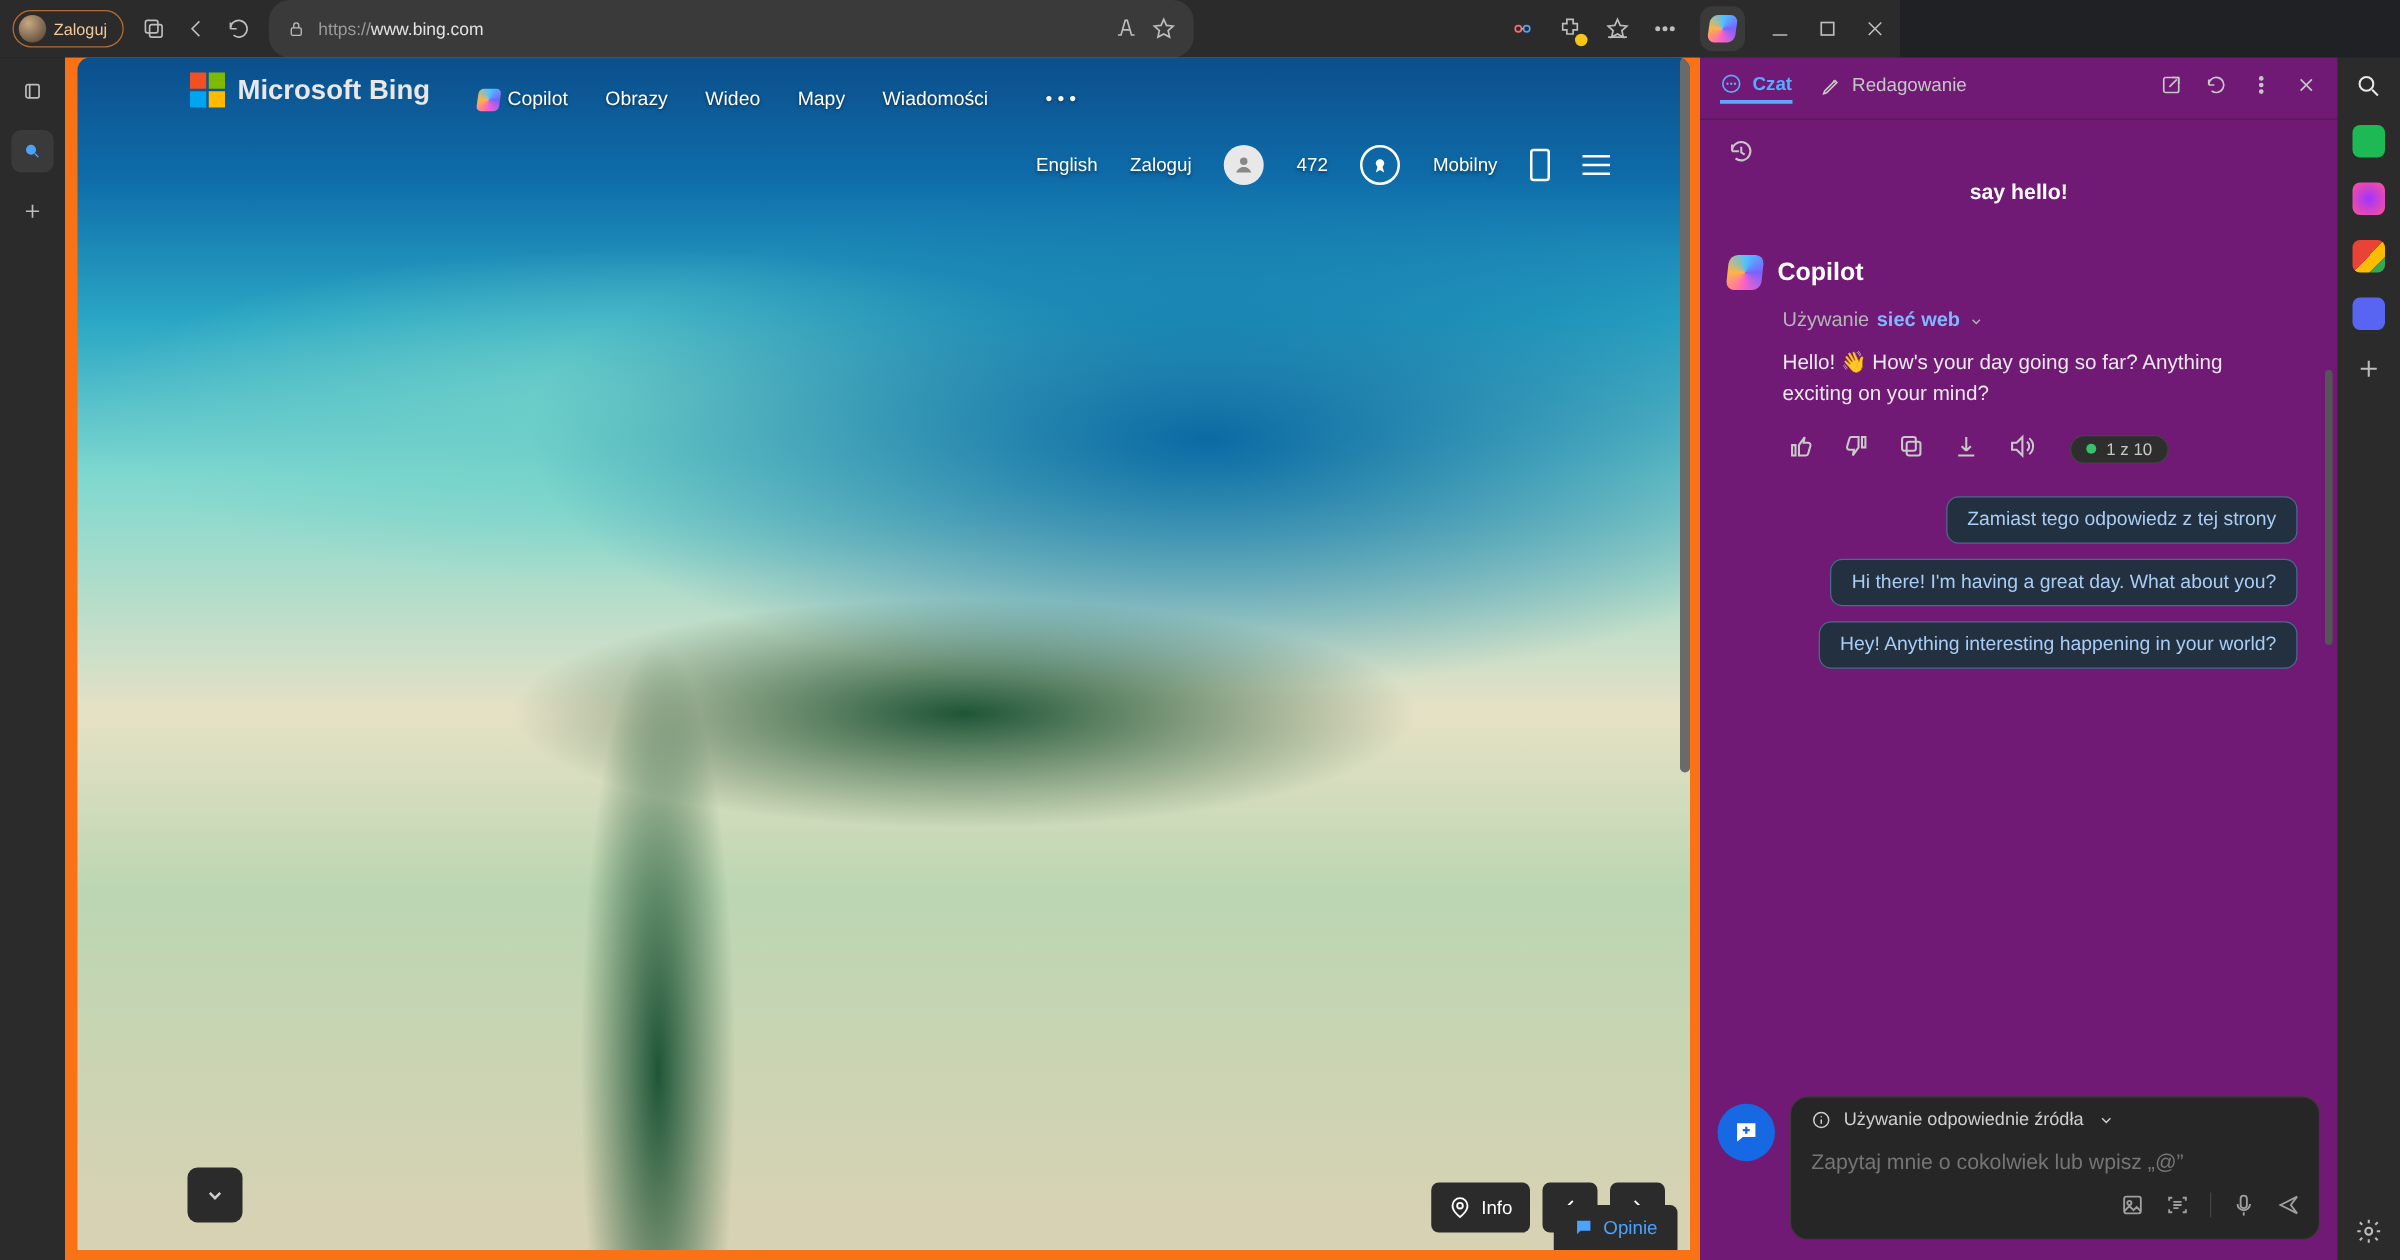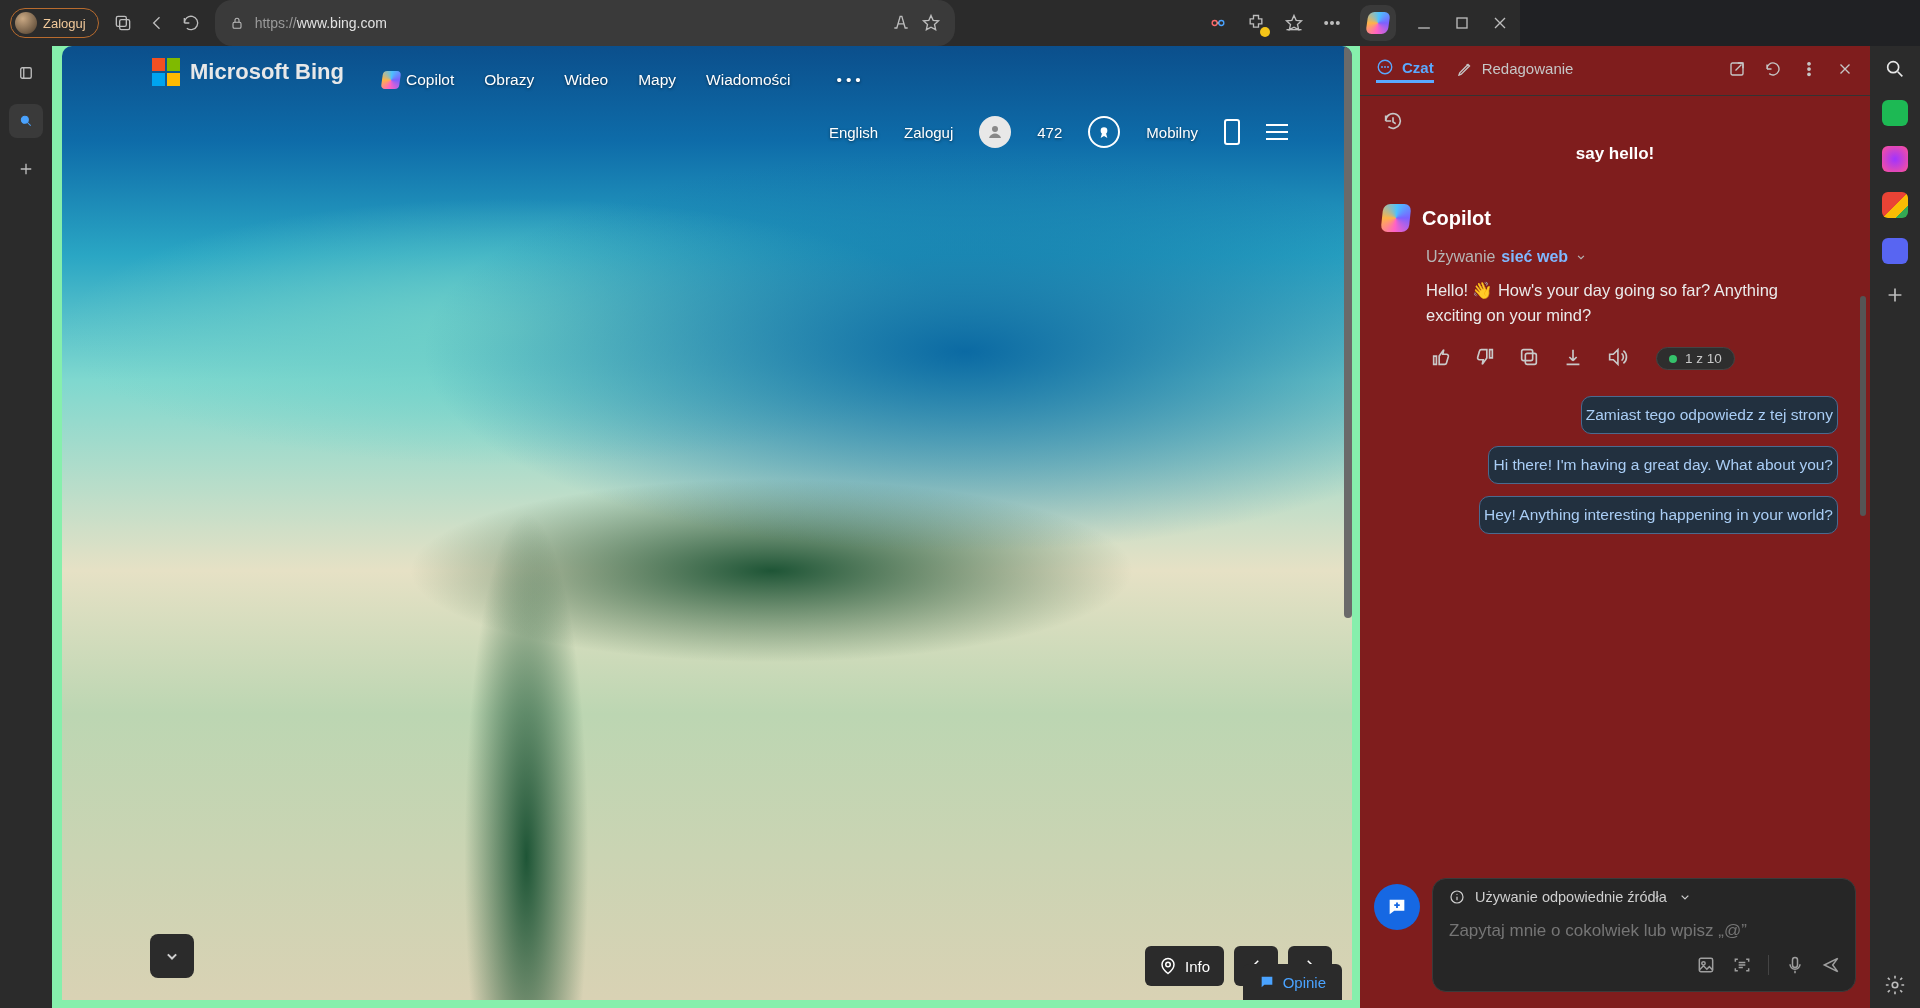--- a/index.html
+++ b/index.html
@@ -48,21 +48,21 @@
   .right-strip .app { width:26px; height:26px; border-radius:6px; }
   .spotify{background:#1db954;} .messenger{background:radial-gradient(circle,#a033ff,#ff5297);} .gmail{background:linear-gradient(135deg,#ea4335 0 50%,#fbbc04 0 75%,#34a853 0);} .discord{background:#5865f2;}
   .right-strip .plus, .right-strip .gear { color:#bdbdbd; width:22px; height:22px;}
   .right-strip .gear{ margin-top:auto; margin-bottom:12px;}
   .right-strip svg{width:22px;height:22px;stroke:currentColor;fill:none;stroke-width:1.8;}
   .right-mag{ width:22px;height:22px; }
 
   
   .content {
     position:absolute; top:46px; left:52px; right:560px; bottom:0;
-    background:#86efac; padding:0;
+    background:#f97316; padding:0;
   }
   .bing-page {
     position:absolute; inset:0 8px 8px 10px;
     border-radius:10px 10px 0 0; overflow:hidden;
     background:
       linear-gradient(180deg, #0b4f8c 0%, #0e6ca9 10%, #2aa6c4 22%, #7fd8cf 35%, #e6e1c5 55%, #bcd6b2 70%, #d9d2b4 100%);
   }
   .sea-overlay{
     position:absolute; inset:0;
     background:
@@ -120,21 +120,21 @@
   .feedback-chip{position:absolute;bottom:0;right:10px;height:36px;background:#2b2b2b;border-radius:6px 6px 0 0;display:flex;align-items:center;gap:8px;padding:0 16px;color:#4aa3ff;font-size:15px;}
   .feedback-chip svg{fill:#4aa3ff;width:16px;height:16px;}
   .expand-chip{position:absolute;bottom:22px;left:88px;width:44px;height:44px;background:#2b2b2b;border-radius:8px;display:flex;align-items:center;justify-content:center;}
   .expand-chip svg{stroke:#cfcfcf;width:20px;height:20px;fill:none;stroke-width:2.4;}
 
   .bing-scrollbar{position:absolute;top:0;right:0;width:8px;height:60%;background:#6a6a6a;border-radius:4px;}
 
   
   .sidepanel{
     position:absolute; top:46px; right:50px; width:510px; bottom:0;
-    background:#7f1d1d; display:flex; flex-direction:column;
+    background:#701a75; display:flex; flex-direction:column;
   }
   .sp-tabs{height:50px;display:flex;align-items:center;gap:22px;padding:0 16px;border-bottom:1px solid #333;}
   .sp-tab{display:flex;align-items:center;gap:8px;font-size:15px;color:#c6c6c6;padding-bottom:4px;}
   .sp-tab.active{color:#5aa9ff;border-bottom:3px solid #5aa9ff;font-weight:600;}
   .sp-tab svg{width:18px;height:18px;stroke:currentColor;fill:none;stroke-width:1.8;}
   .sp-tabs-right{margin-left:auto;display:flex;gap:18px;color:#c6c6c6;}
   .sp-tabs-right svg{width:18px;height:18px;stroke:currentColor;fill:none;stroke-width:1.8;}
 
   .sp-body{flex:1;position:relative;overflow:hidden;padding:14px 22px 0 22px;}
   .sp-history{width:24px;height:24px;color:#c6c6c6;margin-bottom:10px;}
@@ -150,21 +150,21 @@
   .using-web svg{width:14px;height:14px;stroke:#b5b5b5;fill:none;stroke-width:2;}
 
   .cp-msg{color:#eaeaea;font-size:16.5px;line-height:1.5;margin:0 10px 18px 44px;}
 
   .cp-actions{display:flex;align-items:center;gap:22px;margin:6px 0 24px 48px;color:#c9c9c9;}
   .cp-actions svg{width:22px;height:22px;stroke:currentColor;fill:none;stroke-width:1.8;}
   .count-pill{margin-left:6px;background:#2e2e2e;border:1px solid #444;border-radius:14px;padding:3px 12px;font-size:13.5px;display:flex;align-items:center;gap:8px;}
   .dot-green{width:8px;height:8px;background:#35c26b;border-radius:50%;}
 
   .suggestions{display:flex;flex-direction:column;align-items:flex-end;gap:12px;padding-right:10px;}
-  .sugg{border:1px solid #4a6a8f;background:#22303f;color:#a9cdf5;border-radius:10px;padding:9px 4px;font-size:15.5px;max-width:420px;text-align:right;}
+  .sugg{border:1px solid #4a6a8f;background:#22303f;color:#a9cdf5;border-radius:10px;padding:9px 16px;font-size:15.5px;max-width:420px;text-align:right;}
 
   .sp-scroll{position:absolute;right:4px;top:200px;width:6px;height:220px;background:#555;border-radius:3px;}
 
   .sp-input-area{padding:10px 14px 16px 14px;display:flex;gap:12px;align-items:flex-start;}
   .new-chat{width:46px;height:46px;border-radius:50%;background:#1668e3;display:flex;align-items:center;justify-content:center;flex-shrink:0;margin-top:6px;}
   .new-chat svg{width:22px;height:22px;fill:#fff;}
   .ask-box{flex:1;border:1px solid #3a3a3a;border-radius:14px;background:#262626;display:flex;flex-direction:column;}
   .ask-src{display:flex;align-items:center;gap:10px;padding:10px 16px;color:#cfcfcf;font-size:14.5px;}
   .ask-src svg{width:16px;height:16px;stroke:currentColor;fill:none;stroke-width:1.8;}
   .ask-row{display:flex;align-items:center;padding:6px 14px 14px 16px;gap:12px;}

